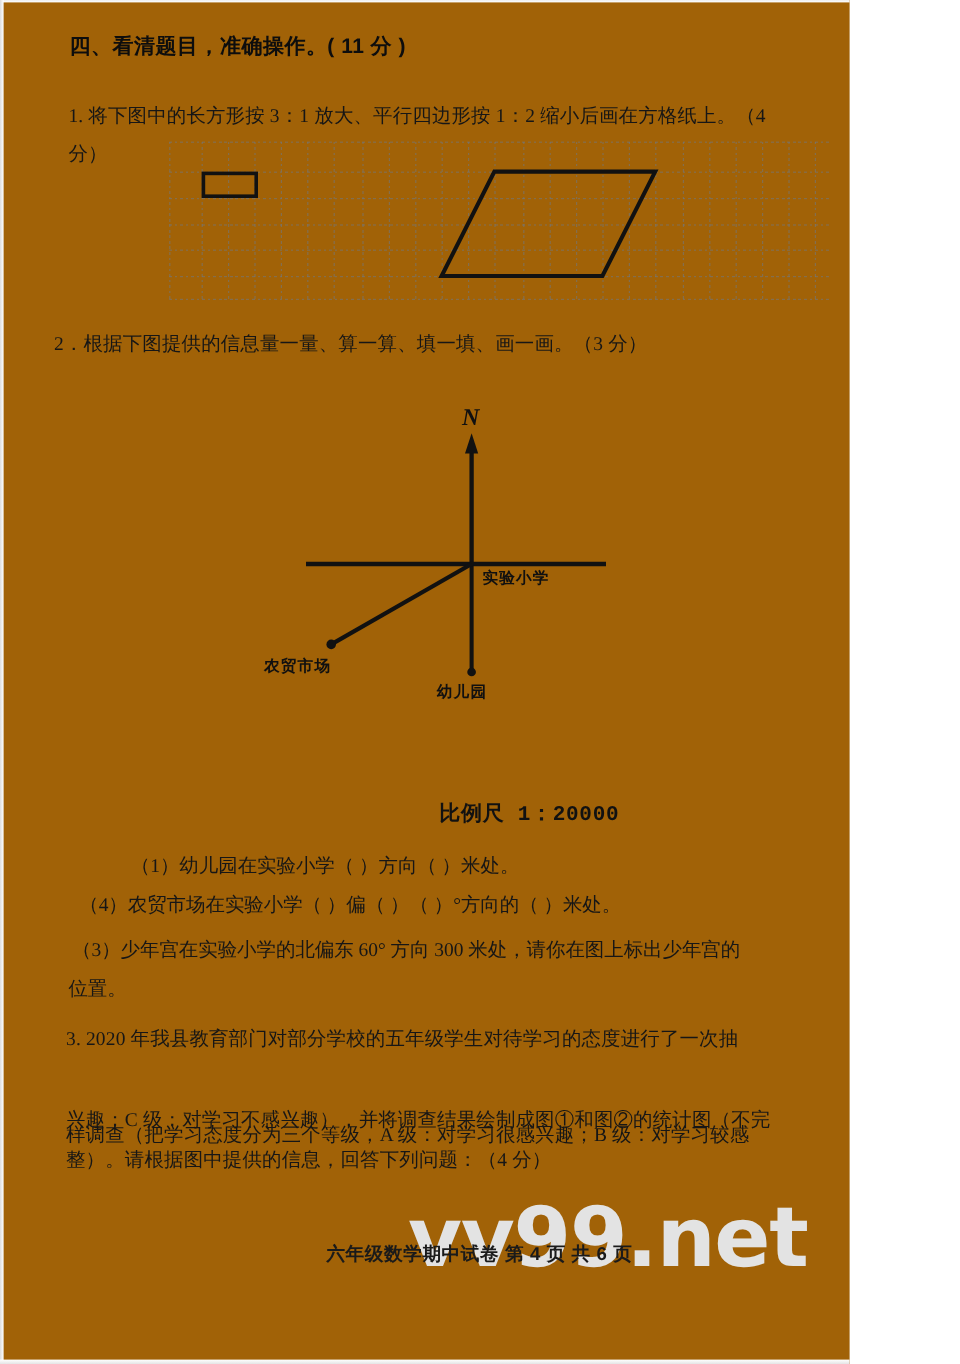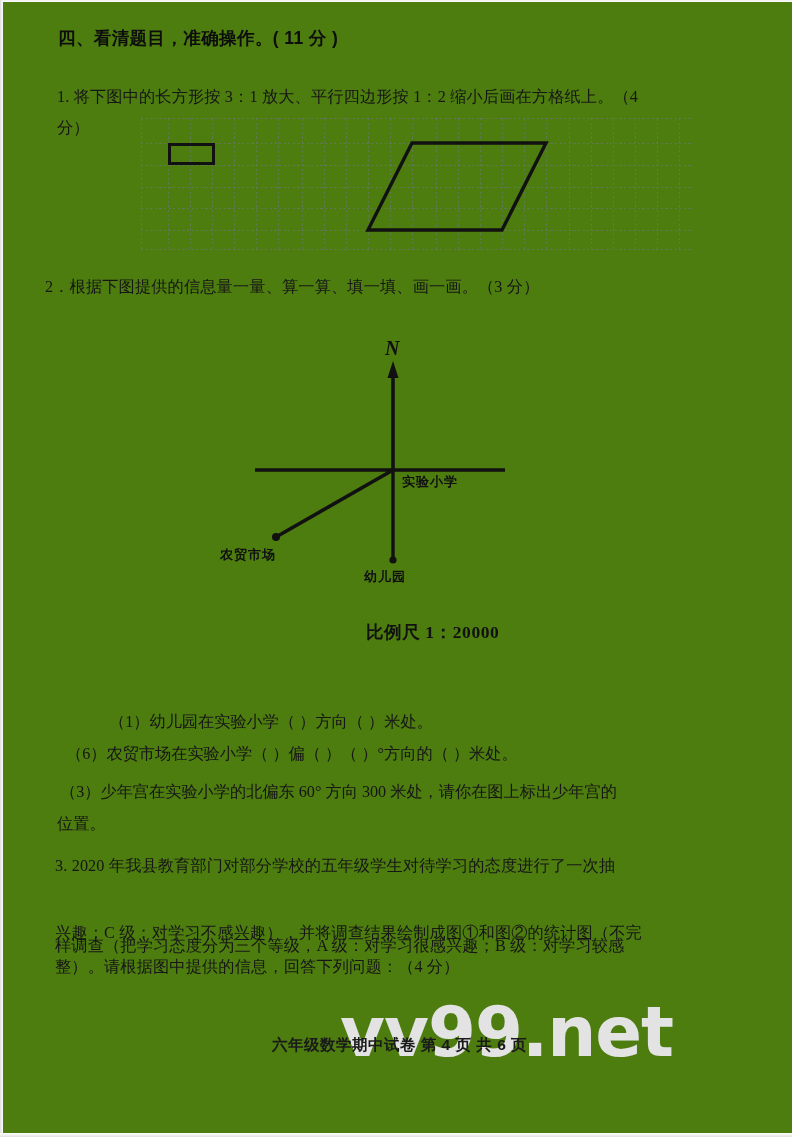--- a/index.html
+++ b/index.html
@@ -7,23 +7,23 @@
     margin: 0;
     padding: 0;
     background: #ffffff;
   }
   body {
     font-family: "Liberation Serif", "DejaVu Serif", serif;
     color: #141414;
   }
   .page {
     position: relative;
-    width: 792px;
+    width: 708px;
     height: 1137px;
-    background: #4d7c0f;
+    background: #a16207;
     overflow: hidden;
     box-sizing: border-box;
   }
   
   .scan-edge-left {
     position: absolute;
     left: 0; top: 0;
     width: 3px; height: 1137px;
     background: linear-gradient(to right, #dcdcdc, #ffffff);
   }
@@ -118,24 +118,25 @@
     font-family: "Liberation Serif", "DejaVu Serif", serif;
     font-size: 20px;
     font-weight: bold;
     font-style: italic;
     letter-spacing: 0;
   }
   .scale-text {
     position: absolute;
     font-size: 17.5px;
     font-weight: bold;
-    font-family: Liberation Serif, serif;
+    font-family: Liberation Mono, monospace;
     color: #111111;
     white-space: nowrap;
     letter-spacing: 0.6px;
+    margin-top: 45px;
   }
 
   .sub-q {
     position: absolute;
     font-size: 16.2px;
     line-height: 31px;
     color: #161616;
     white-space: nowrap;
   }
 
@@ -246,21 +247,21 @@
     <div class="compass-label" style="left:202px; top:143px;">实验小学</div>
 
     <div class="compass-label" style="left:20px; top:216px;">农贸市场</div>
 
     <div class="compass-label" style="left:164px; top:238px;">幼儿园</div>
   </div>
 
   <div class="scale-text" style="left:366px; top:620px;">比例尺 1：20000</div>
 
   <div class="sub-q" style="left:66px; top:707px;margin-left:43px;">（1）幼儿园在实验小学（            ）方向（        ）米处。</div>
-  <div class="sub-q" style="left:66px; top:739px;">（6）农贸市场在实验小学（     ）偏（     ）（     ）°方向的（     ）米处。</div>
+  <div class="sub-q" style="left:66px; top:739px;">（4）农贸市场在实验小学（     ）偏（     ）（     ）°方向的（     ）米处。</div>
   <div class="sub-q" style="left:60px; top:777px;">（3）少年宫在实验小学的北偏东 60° 方向 300 米处，请你在图上标出少年宫的</div>
   <div class="sub-q" style="left:57px; top:809px;">位置。</div>
 
   <div class="qtext" style="left:55px; top:851px;">3. 2020 年我县教育部门对部分学校的五年级学生对待学习的态度进行了一次抽</div>
   <div class="qtext" style="left:55px; top:931px;">样调查（把学习态度分为三个等级，A 级：对学习很感兴趣；B 级：对学习较感</div>
   <div class="qtext" style="left:55px; top:918px;text-align:center;">兴趣；C 级：对学习不感兴趣），并将调查结果绘制成图①和图②的统计图（不完</div>
   <div class="qtext" style="left:55px; top:952px;">整）。请根据图中提供的信息，回答下列问题：（4 分）</div>
 
   <div class="watermark">vv99.net</div>
 

